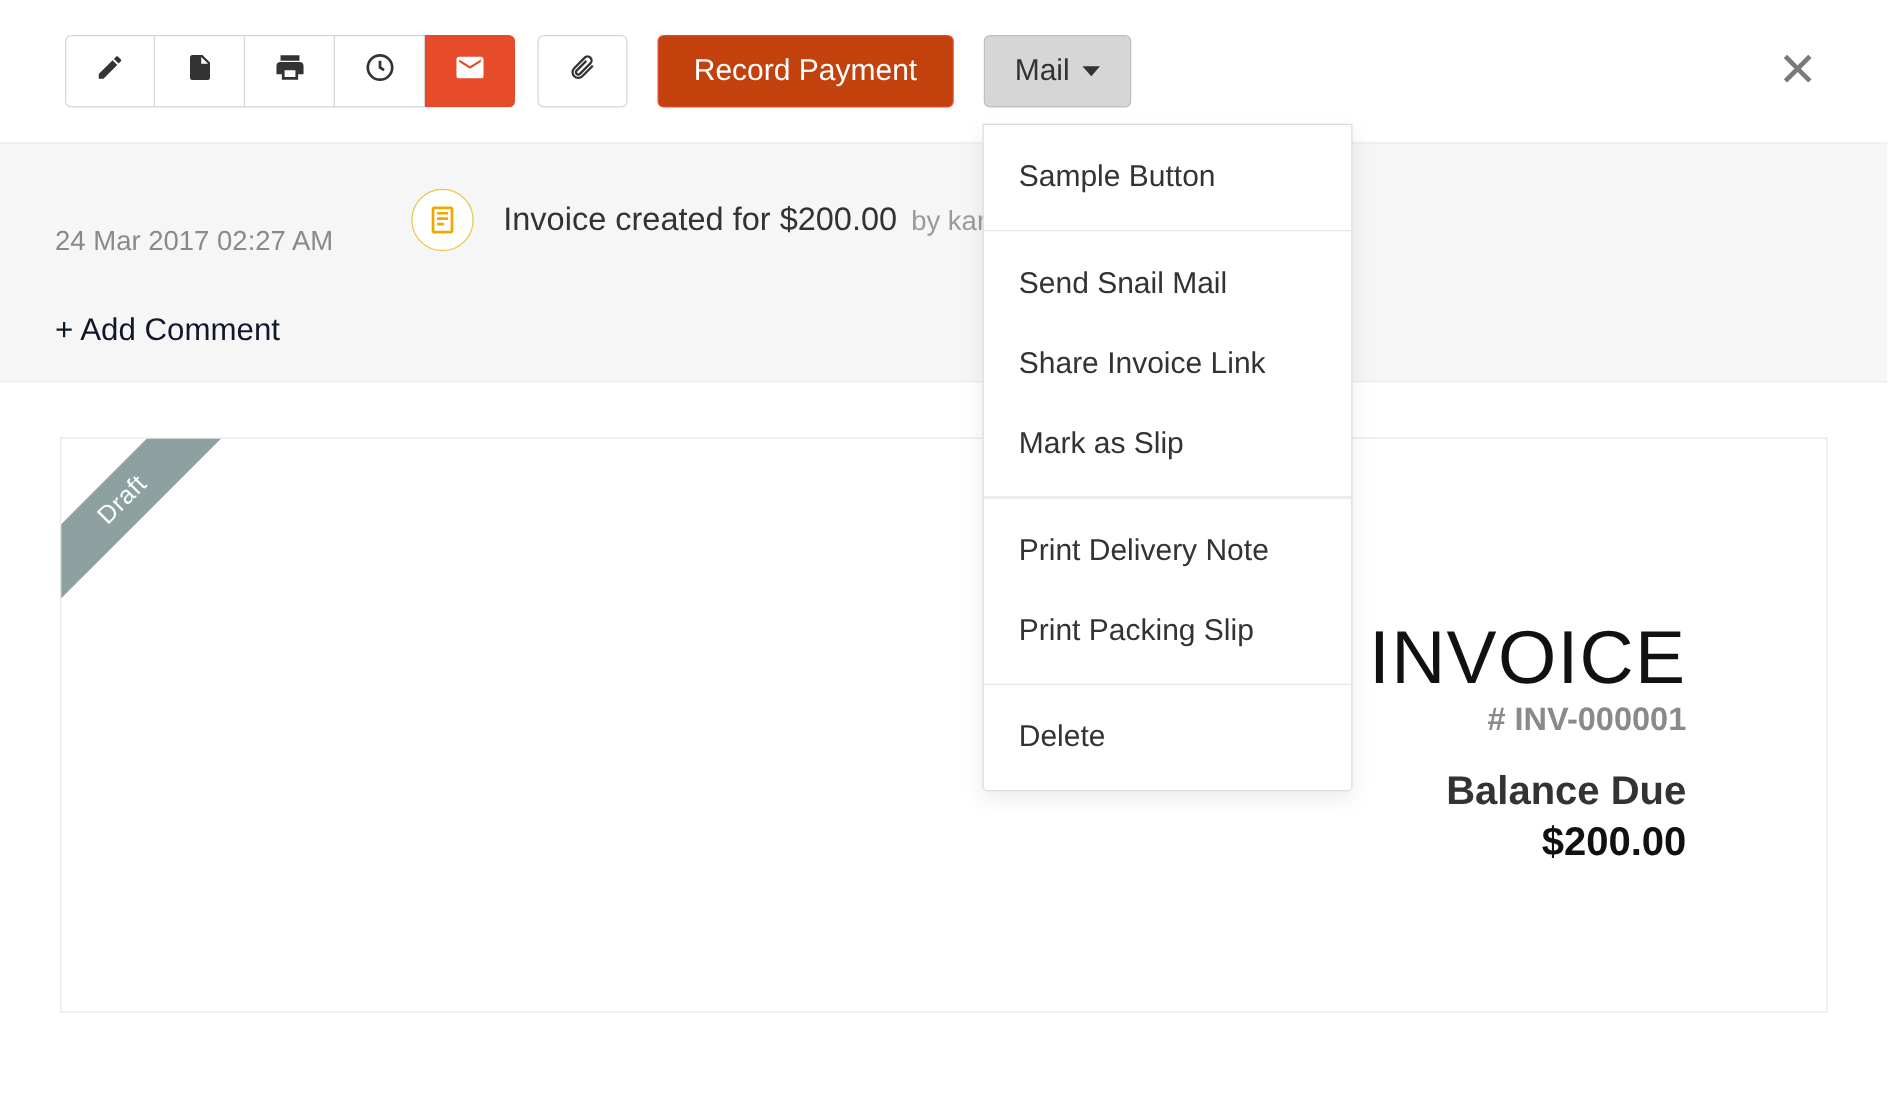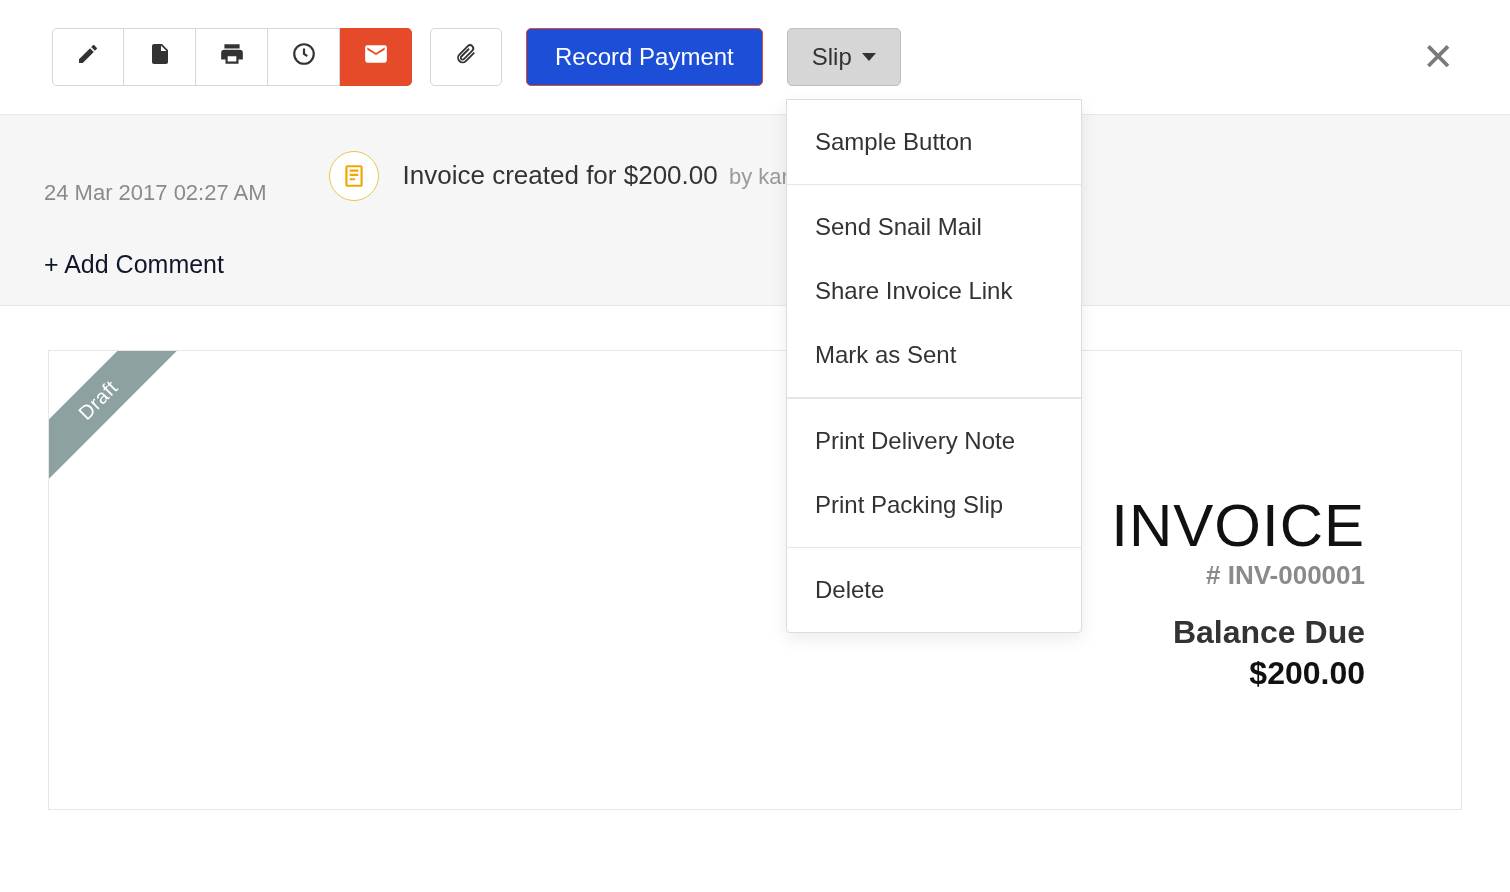--- a/index.html
+++ b/index.html
@@ -41,21 +41,21 @@
   .btn-group .btn + .btn { border-left: none; }
   .btn-group .btn:first-child { border-radius: 5px 0 0 5px; }
   .btn-group .btn:last-child  { border-radius: 0 5px 5px 0; }
   .btn-solo { border-radius: 5px; }
   .btn-mail {
     background: #e54b29;
     border-color: #e54b29;
     color: #fff;
   }
   .btn-record {
-    background: #1d4ed8;
+    background: #c2410c;
     border: 1px solid #e54b29;
     color: #fff;
     border-radius: 5px;
     padding: 0 28px;
     height: 58px;
     font-size: 24px;
     font-weight: 500;
     display: flex;
     align-items: center;
     cursor: pointer;
@@ -165,21 +165,21 @@
     font-weight: 700;
     color: #222;
   }
   .org-country {
     font-size: 22px;
     color: #777;
     margin-top: 6px;
   }
   .invoice-right {
     position: absolute;
-    right: 96px;
+    right: 112px;
     top: 140px;
     text-align: right;
   }
   .invoice-title {
     font-size: 60px;
     font-weight: 400;
     letter-spacing: 1px;
     color: #111;
   }
   .invoice-number {
@@ -280,21 +280,21 @@
 
   <div class="spacer-md"></div>
 
   <button class="btn-record">
     <span>Record Payment</span>
   </button>
 
   <div class="spacer-md"></div>
 
   <button class="btn-more">
-    <span>Slip</span>
+    <span>Mail</span>
     <span class="caret-down"></span>
   </button>
 
   <span class="close-x">
     <span>✕</span>
   </span>
 </div>
 
 <div class="activity">
   <div class="activity-row">
@@ -328,21 +328,21 @@
 </div>
 
 <div class="dropdown">
   <div class="dd-group">
     <div class="dd-item">Sample Button</div>
   </div>
   <div class="dd-sep"></div>
   <div class="dd-group">
     <div class="dd-item">Send Snail Mail</div>
     <div class="dd-item">Share Invoice Link</div>
-    <div class="dd-item">Mark as Sent</div>
+    <div class="dd-item">Mark as Slip</div>
   </div>
   <div class="dd-sep"></div>
   <div class="dd-sep"></div>
   <div class="dd-group">
     <div class="dd-item">Print Delivery Note</div>
     <div class="dd-item">Print Packing Slip</div>
   </div>
   <div class="dd-sep"></div>
   <div class="dd-group">
     <div class="dd-item">Delete</div>

